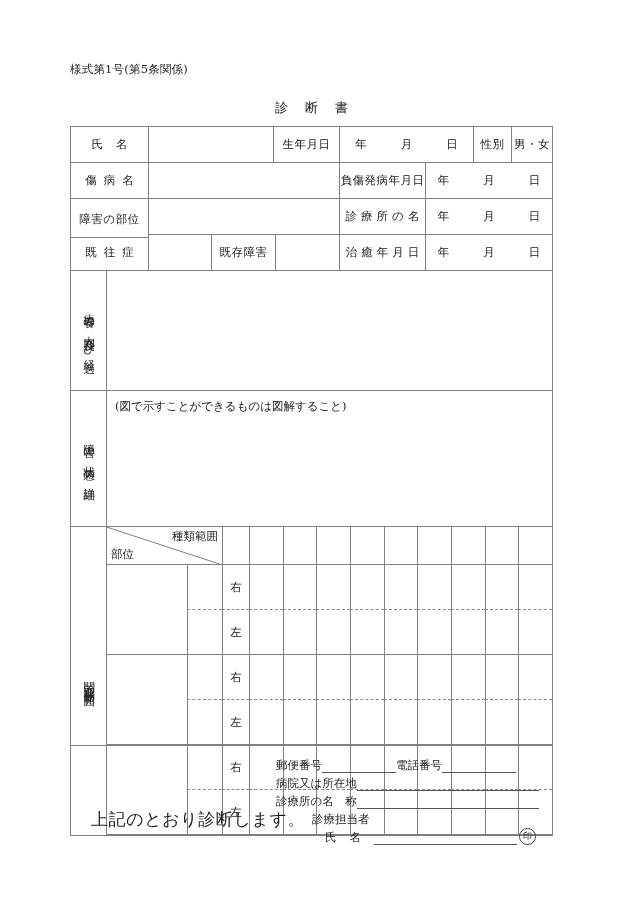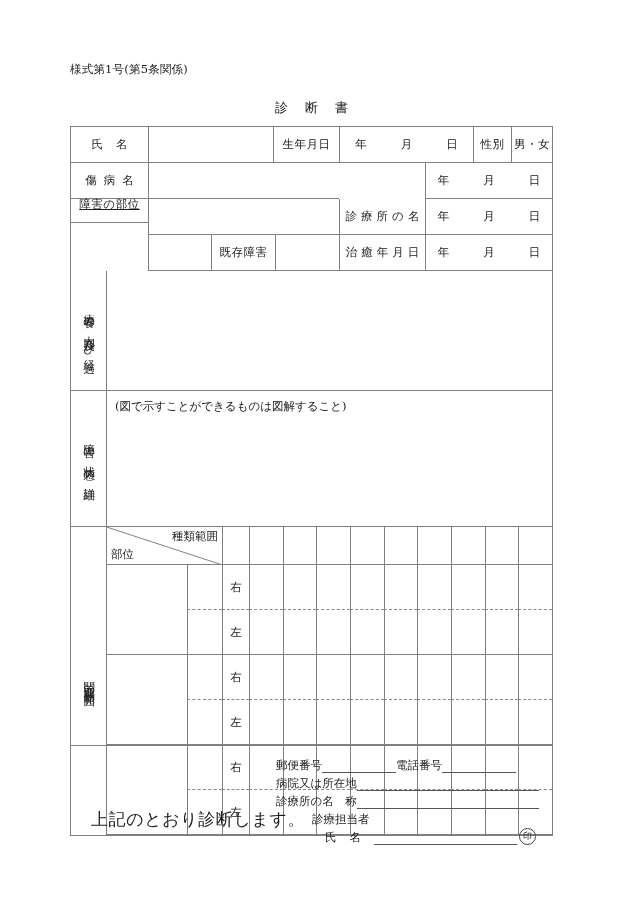--- a/index.html
+++ b/index.html
@@ -214,43 +214,45 @@
     </div>
 
     <div class="cell bl bb spread-none" style="left:402px;top:0;width:38px;height:36px;">性別</div>
 
     <div class="cell bl bb spread-none" style="left:440px;top:0;width:41px;height:36px;">男・女</div>
 
     <div class="cell lbl spread-mid bb" style="left:0;top:36px;width:77px;height:36px;">傷病名</div>
 
     <div class="cell bl bb" style="left:77px;top:36px;width:191px;height:36px;"></div>
 
+    <div class="cell bl bb spread-none" style="left:268px;top:36px;width:86px;height:36px;">負傷発病年月日</div>
 
     <div class="cell bl bb" style="left:354px;top:36px;width:127px;height:36px;">
       <div class="dateline">
         <span class="d-y">年</span>
         <span class="d-m">月</span>
         <span>日</span>
       </div>
     </div>
 
-    <div class="cell lbl spread-none bb" style="left:0;top:60px;width:77px;height:36px;text-decoration:underline;">障害の部位</div>
+    <div class="cell lbl spread-none bb" style="left:0;top:75px;width:77px;height:36px;">障害の部位</div>
 
     <div class="cell bl bb" style="left:77px;top:72px;width:191px;height:36px;"></div>
 
     <div class="cell bl bb spread-sm" style="left:268px;top:72px;width:86px;height:36px;">診療所の名</div>
 
     <div class="cell bl bb" style="left:354px;top:72px;width:127px;height:36px;">
       <div class="dateline">
         <span class="d-y">年</span>
         <span class="d-m">月</span>
         <span>日</span>
       </div>
     </div>
 
+    <div class="cell lbl spread-mid bb" style="left:0;top:108px;width:77px;height:36px;">既往症</div>
 
     <div class="cell bl bb" style="left:77px;top:108px;width:63px;height:36px;"></div>
 
     <div class="cell bl bb spread-none" style="left:140px;top:108px;width:64px;height:36px;">既存障害</div>
 
     <div class="cell bl bb" style="left:204px;top:108px;width:64px;height:36px;"></div>
 
     <div class="cell bl bb spread-sm" style="left:268px;top:108px;width:86px;height:36px;">治癒年月日</div>
 
     <div class="cell bl bb" style="left:354px;top:108px;width:127px;height:36px;">

